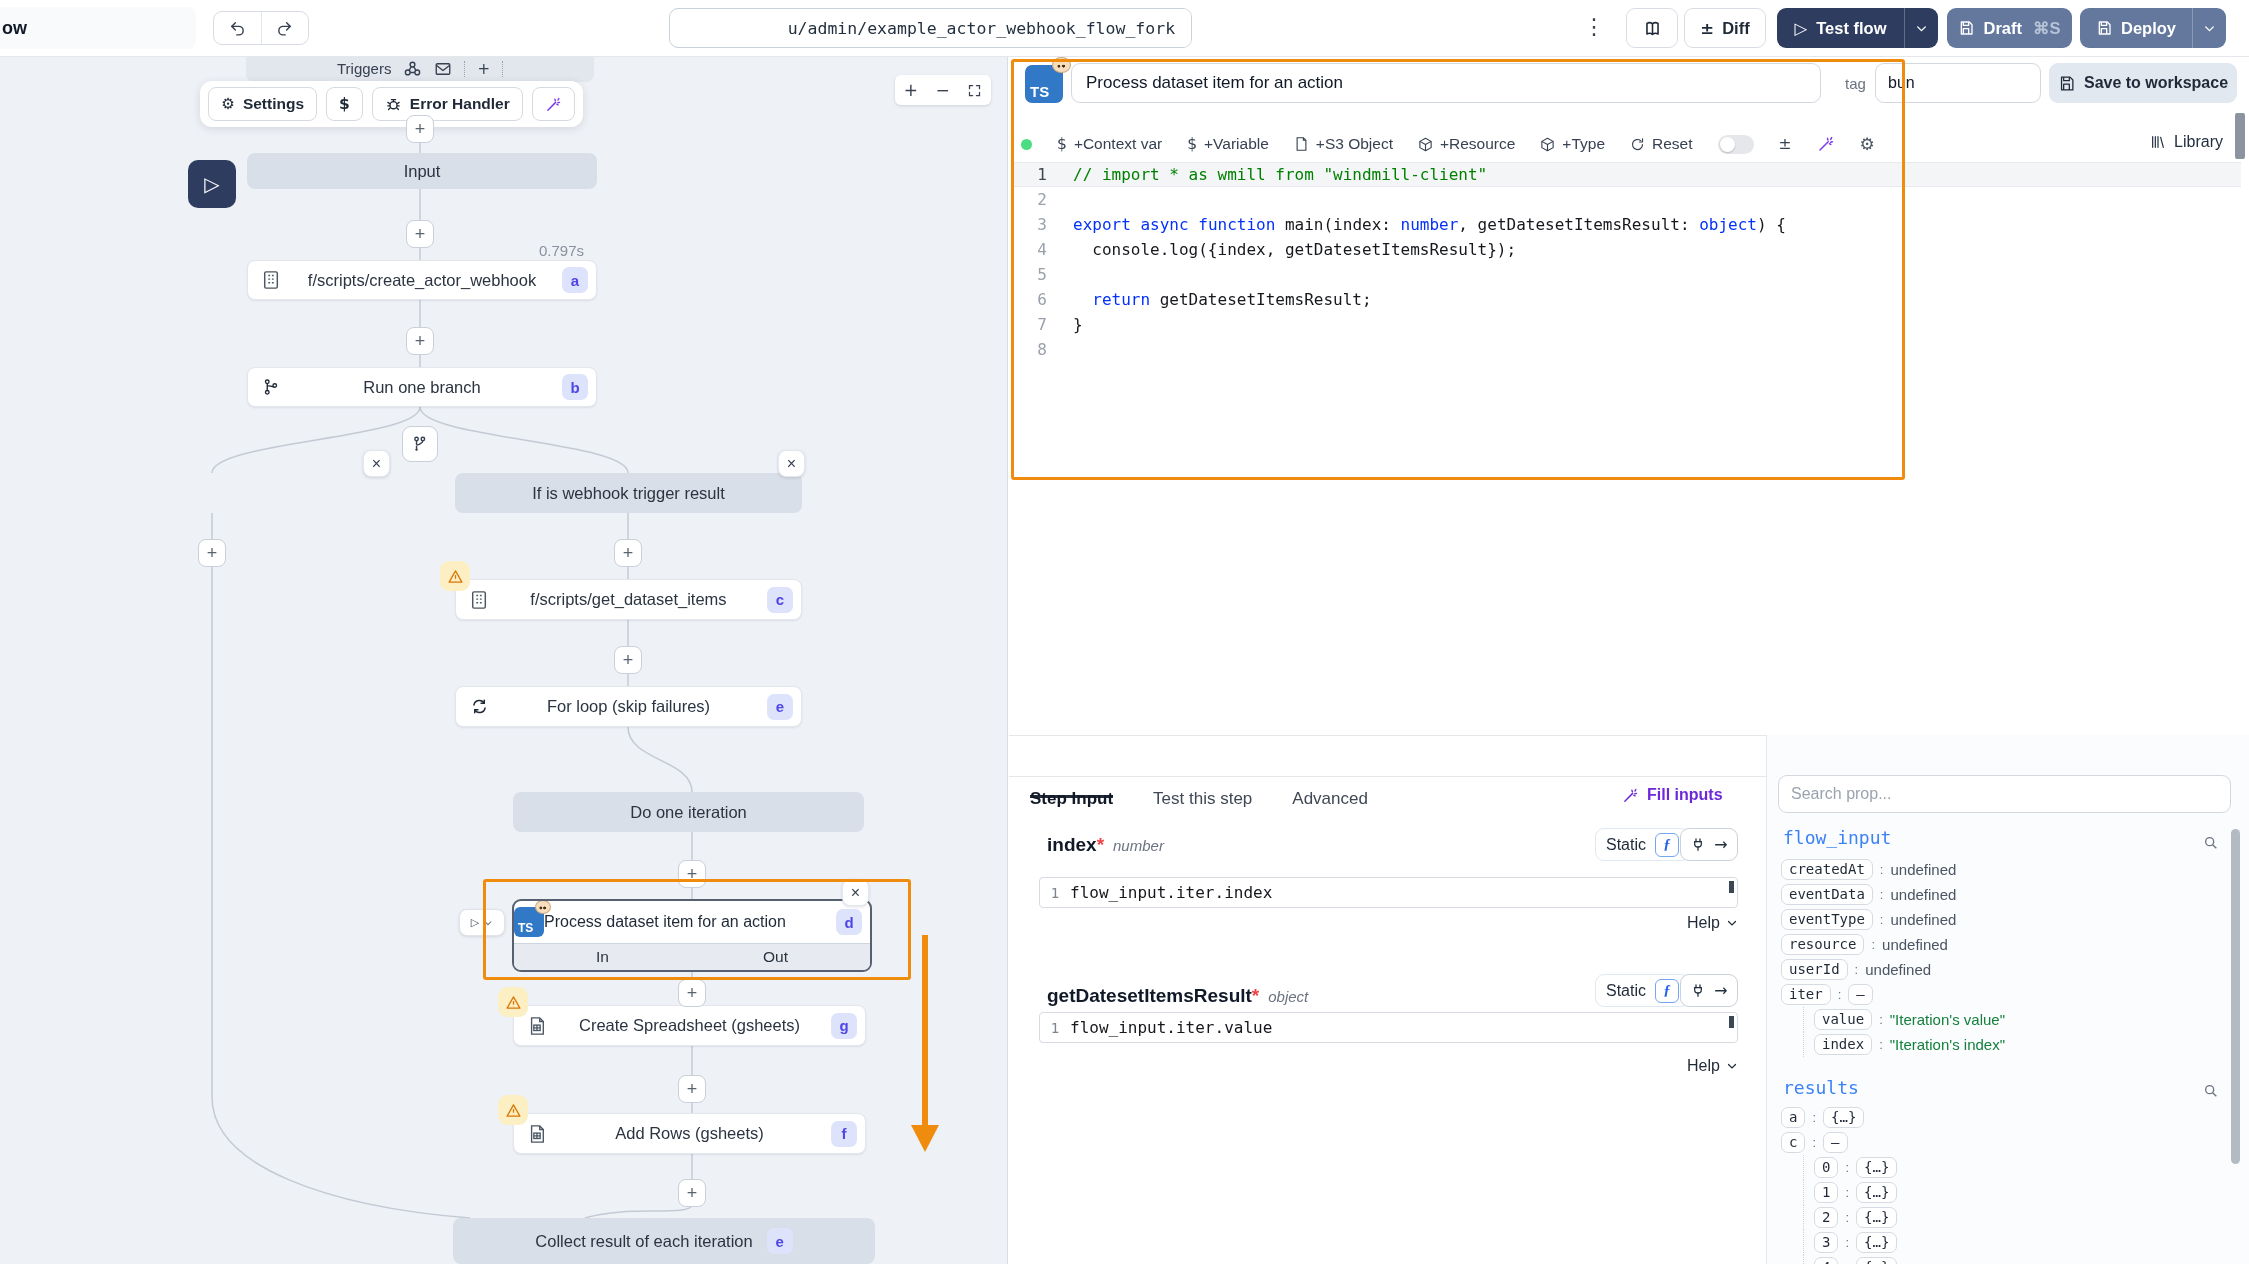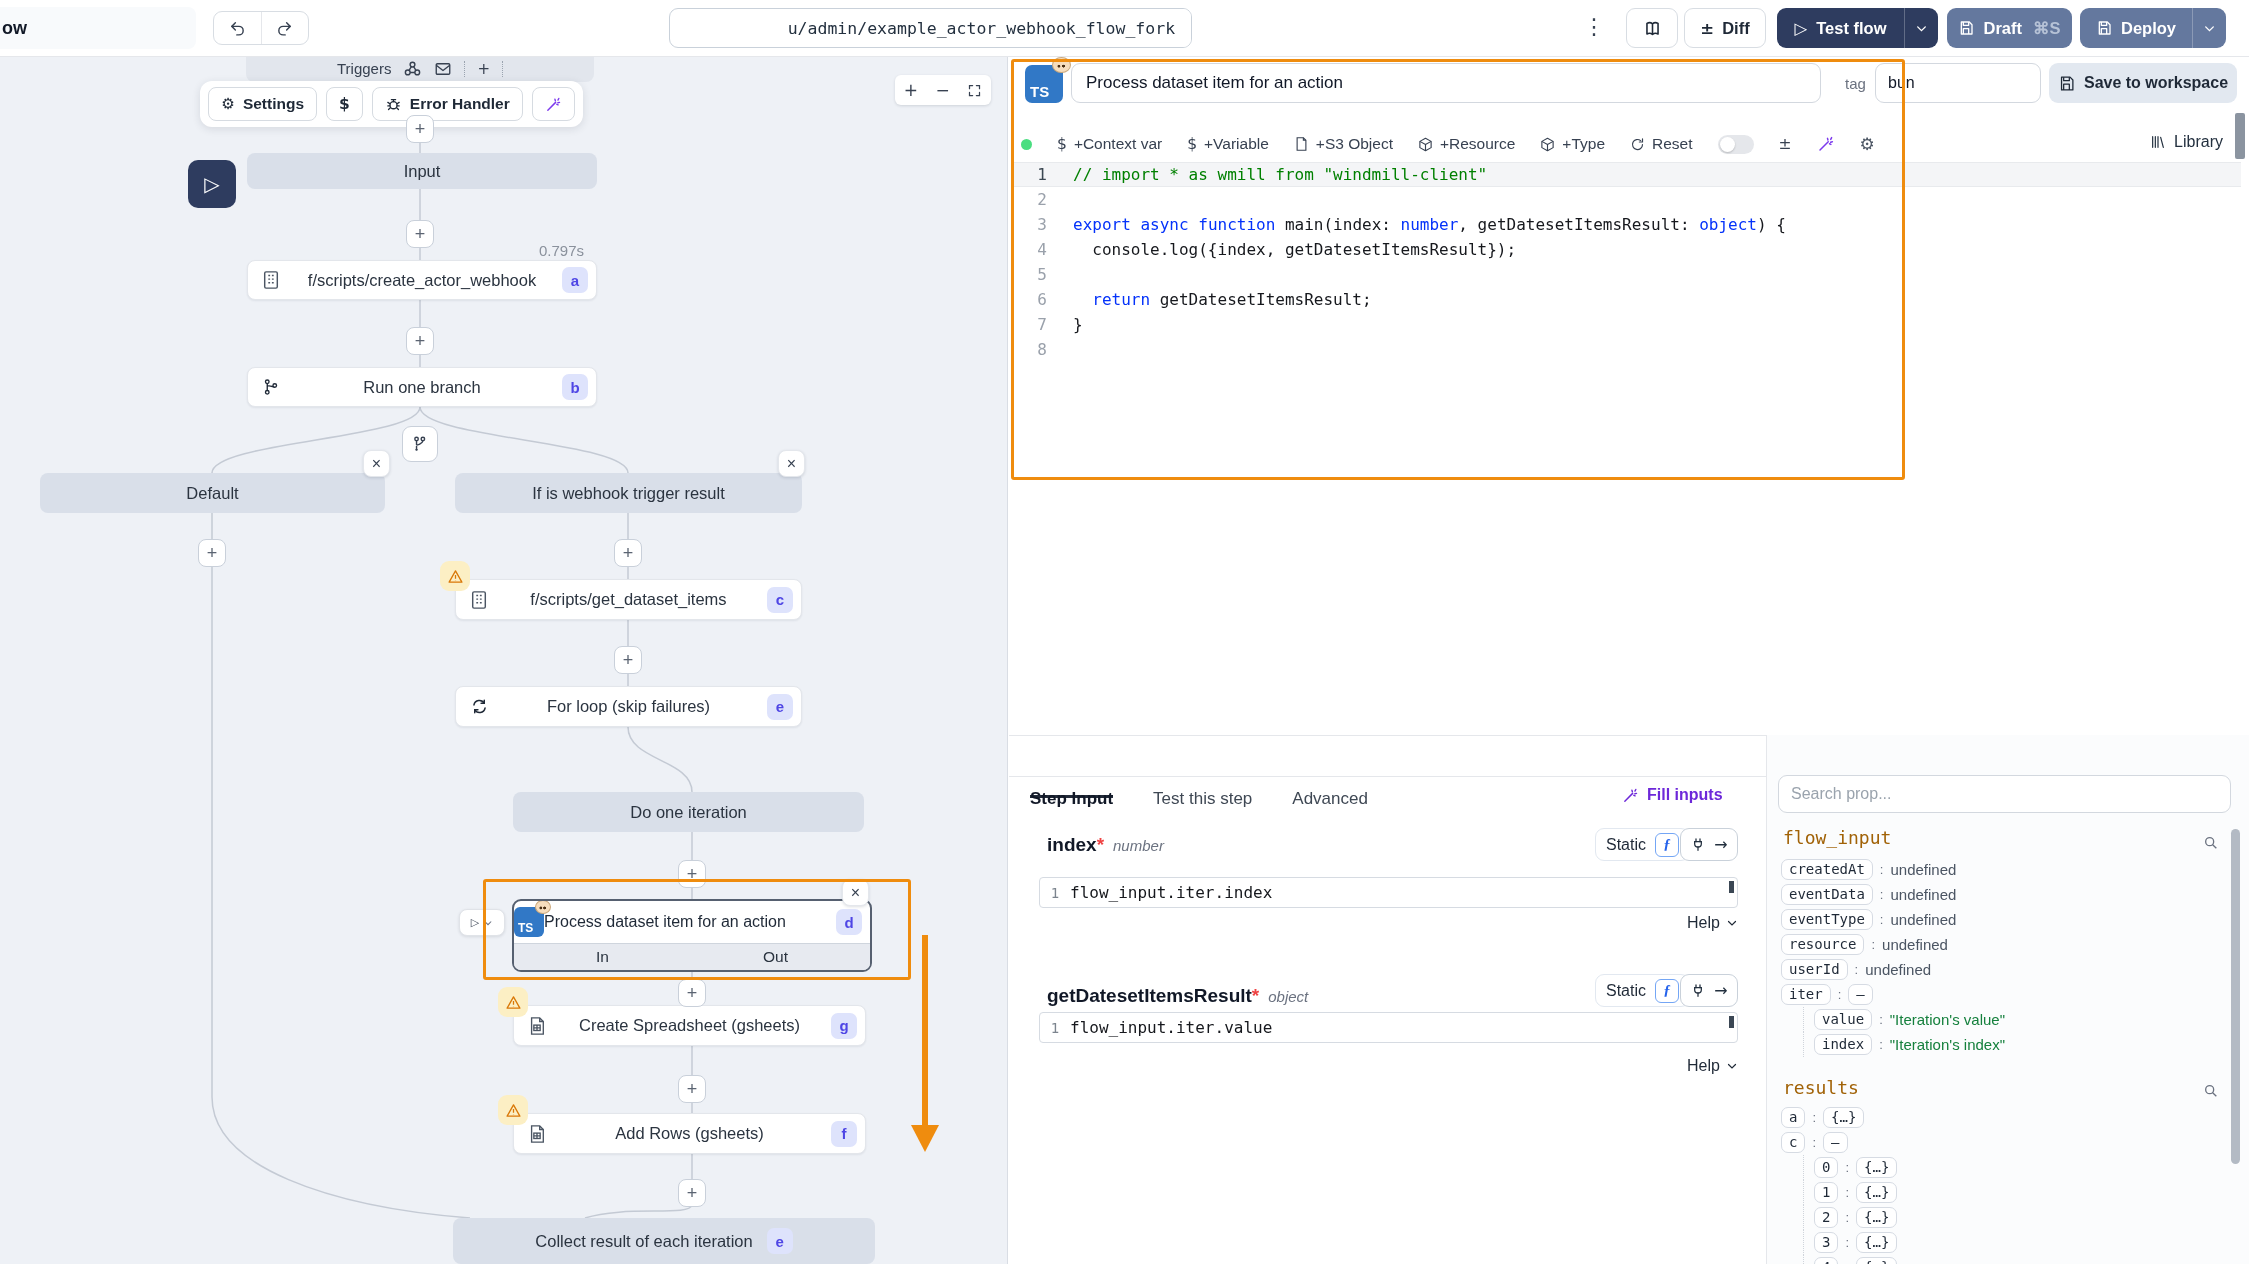--- a/index.html
+++ b/index.html
@@ -104,21 +104,21 @@
   .pluggrp { position:absolute; width:58px; height:33px; background:#fff; border:1px solid #c9d1da; border-radius:9px; display:flex; align-items:center; justify-content:center; gap:8px; color:#23303f; font-size:16px; }
   .expr { position:absolute; width:699px; height:31px; border:1px solid #d6dbe2; border-radius:4px; background:#fff; display:flex; align-items:center; font-family:"DejaVu Sans Mono", monospace; font-size:16px; color:#16181d; }
   .expr .gut { width:30px; text-align:center; color:#7c848e; font-size:14px; flex:none; }
   .expr::after { content:""; position:absolute; right:3px; top:3px; width:5px; height:12px; background:#3b4754; }
   .helplink { position:absolute; display:flex; align-items:center; gap:6px; font-size:16px; color:#1f2937; font-weight:500; }
 
   
   .props { position:absolute; left:758px; top:678px; width:482px; height:529px; background:#fbfcfd; overflow:hidden; }
   .propsearch { position:absolute; left:11px; top:40px; width:453px; height:38px; border:1px solid #d3d8df; border-radius:9px; padding:0 12px; font-size:16px; color:#111827; background:#fff; outline:none; }
   .propsearch::placeholder, .edtitle::placeholder { color:#9aa3ad; }
-  .phead { position:absolute; font-family:"DejaVu Sans Mono", monospace; font-size:18px; color:#a16207; }
+  .phead { position:absolute; font-family:"DejaVu Sans Mono", monospace; font-size:18px; color:#3b82f6; }
   .pmag { position:absolute; left:436px; color:#6b7280; }
   .plist { position:absolute; left:14px; }
   .prop-row { display:flex; align-items:center; gap:7px; height:25px; }
   .prop-key { border:1px solid #d6dbe3; background:#fff; border-radius:7px; padding:0 7px; line-height:19px; color:#1f2937; font-size:14px; font-family:"DejaVu Sans Mono", monospace; }
   .prop-sep { color:#6b7280; font-size:13px; }
   .prop-plain { color:#4b5563; font-size:15px; }
   .prop-str { color:#15803d; font-size:15px; }
   .prop-row.indent { margin-left:22px; border-left:1px dotted #cfd4db; padding-left:10px; }
   .pthumb { position:absolute; left:464px; top:94px; width:9px; height:335px; background:#b3bac4; border-radius:5px; }
 </style>
@@ -331,23 +331,20 @@
     <div class="branchnode">
         <svg width="19" height="19" viewBox="0 0 24 24" fill="none" stroke="#374151" stroke-width="1.8">
           <circle cx="15" cy="5" r="2.2"></circle>
           <circle cx="7" cy="5" r="2.2"></circle>
           <path d="M7 7.2V12c0 2 8-2 8-4.8"></path>
           <path d="M7 14v3M5.5 18.5h3M7 17v3"></path>
         </svg>
       </div>
 
     <div class="xbtn" style="left:363px;top:393px;">×</div>
-    <div class="node slate" style="left:40px;top:416px;width:345px;height:40px;">
-      <span class="nlabel">Default</span>
-    </div>
 
     <div class="xbtn" style="left:778px;top:393px;">×</div>
     <div class="node slate" style="left:455px;top:416px;width:347px;height:40px;">
       <span class="nlabel">If is webhook trigger result</span>
     </div>
 
     <div class="warnchip" style="left:440px;top:504px;">
         <svg width="17" height="17" viewBox="0 0 24 24" fill="none" stroke="#d97706" stroke-width="1.8" stroke-linejoin="round">
           <path d="M12 4L3 20h18L12 4z"></path>
           <path d="M12 10v5M12 17.5v.5"></path>

